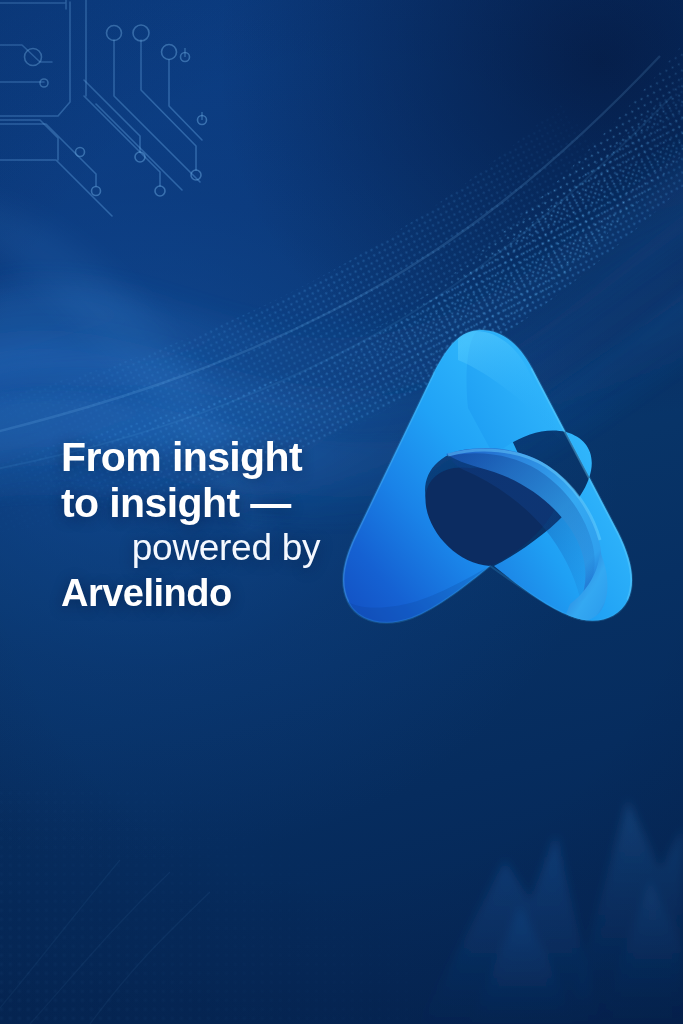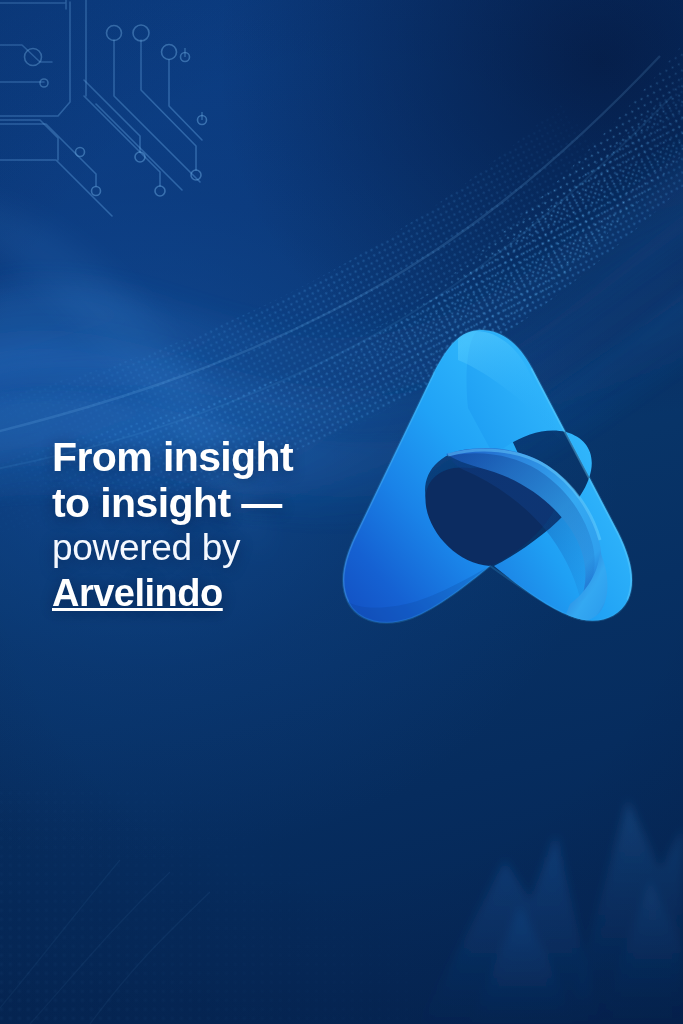--- a/index.html
+++ b/index.html
@@ -29,21 +29,21 @@
     position:absolute; inset:0;
     background:radial-gradient(125% 95% at 50% 46%, rgba(0,0,0,0) 42%, rgba(2,15,45,.42) 100%);
   }
 
   
   .layer{position:absolute; inset:0; width:100%; height:100%;}
 
   
   .headline{
     position:absolute;
-    left:52px;
+    left:61px;
     top:434px;
     width:330px;
     z-index:12;
   }
   .hl-line{
     display:block;
     color:#ffffff;
     font-size:41px;
     line-height:46px;
     font-weight:bold;
@@ -54,31 +54,31 @@
   .sub-block{ margin-top:33px; }
   .sub-line-light{
     display:block;
     color:#f4f8ff;
     font-size:37px;
     line-height:44px;
     font-weight:normal;
     letter-spacing:-0.3px;
     white-space:nowrap;
     text-shadow:0 2px 14px rgba(2,18,48,.40);
+    text-align:center;
   }
   .sub-line-bold{
     display:block;
     color:#ffffff;
     font-size:38px;
     line-height:46px;
     font-weight:bold;
     letter-spacing:-0.5px;
     white-space:nowrap;
     text-shadow:0 2px 14px rgba(2,18,48,.45);
-    text-decoration:underline;
   }
 
   
   .logo-wrap{
     position:absolute;
     left:318px;
     top:316px;
     width:330px;
     height:320px;
     z-index:11;

